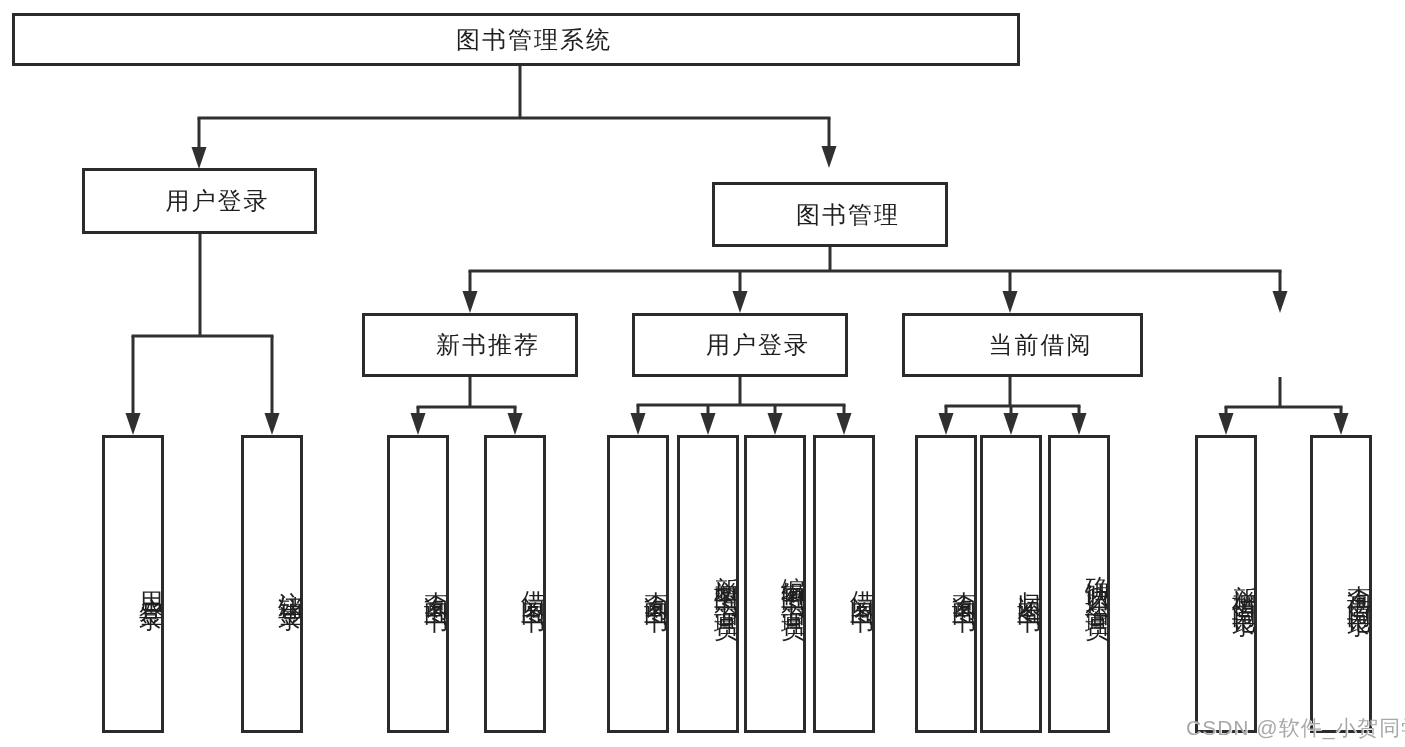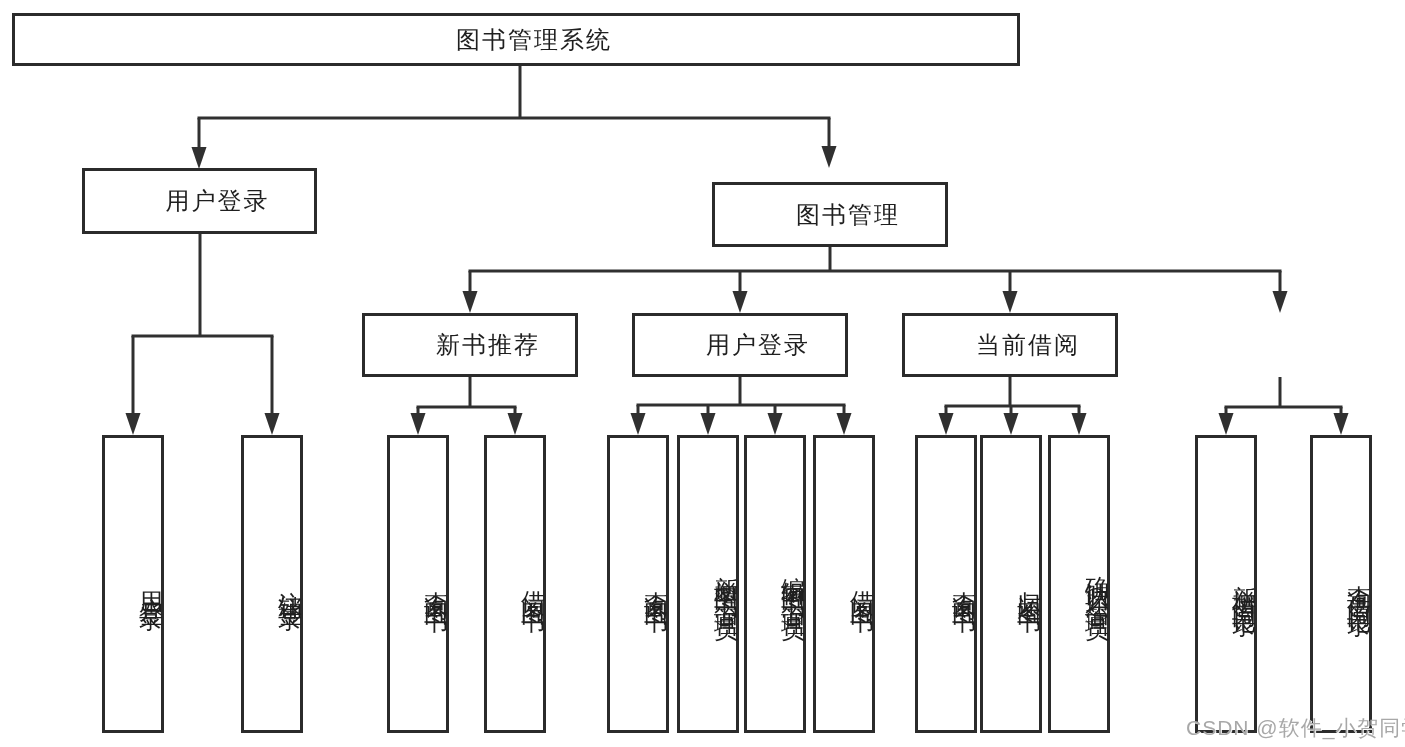--- a/index.html
+++ b/index.html
@@ -128,21 +128,21 @@
   <div class="box" style="left:712px;top:182px;width:236px;height:65px">
     <span class="lbl">图书管理</span>
   </div>
 
   <div class="box" style="left:362px;top:313px;width:216px;height:64px">
     <span class="lbl">新书推荐</span>
   </div>
   <div class="box" style="left:632px;top:313px;width:216px;height:64px">
     <span class="lbl">用户登录</span>
   </div>
-  <div class="box" style="left:902px;top:313px;width:216px;height:64px">
+  <div class="box" style="left:902px;top:313px;width:241px;height:64px">
     <span class="lbl">当前借阅</span>
   </div>
 
   <div class="box leaf" style="left:102px;top:435px;width:62px;height:298px">
     <span class="lbl">用户登录</span>
   </div>
   <div class="box leaf" style="left:241px;top:435px;width:62px;height:298px">
     <span class="lbl">注销登录</span>
   </div>
 

